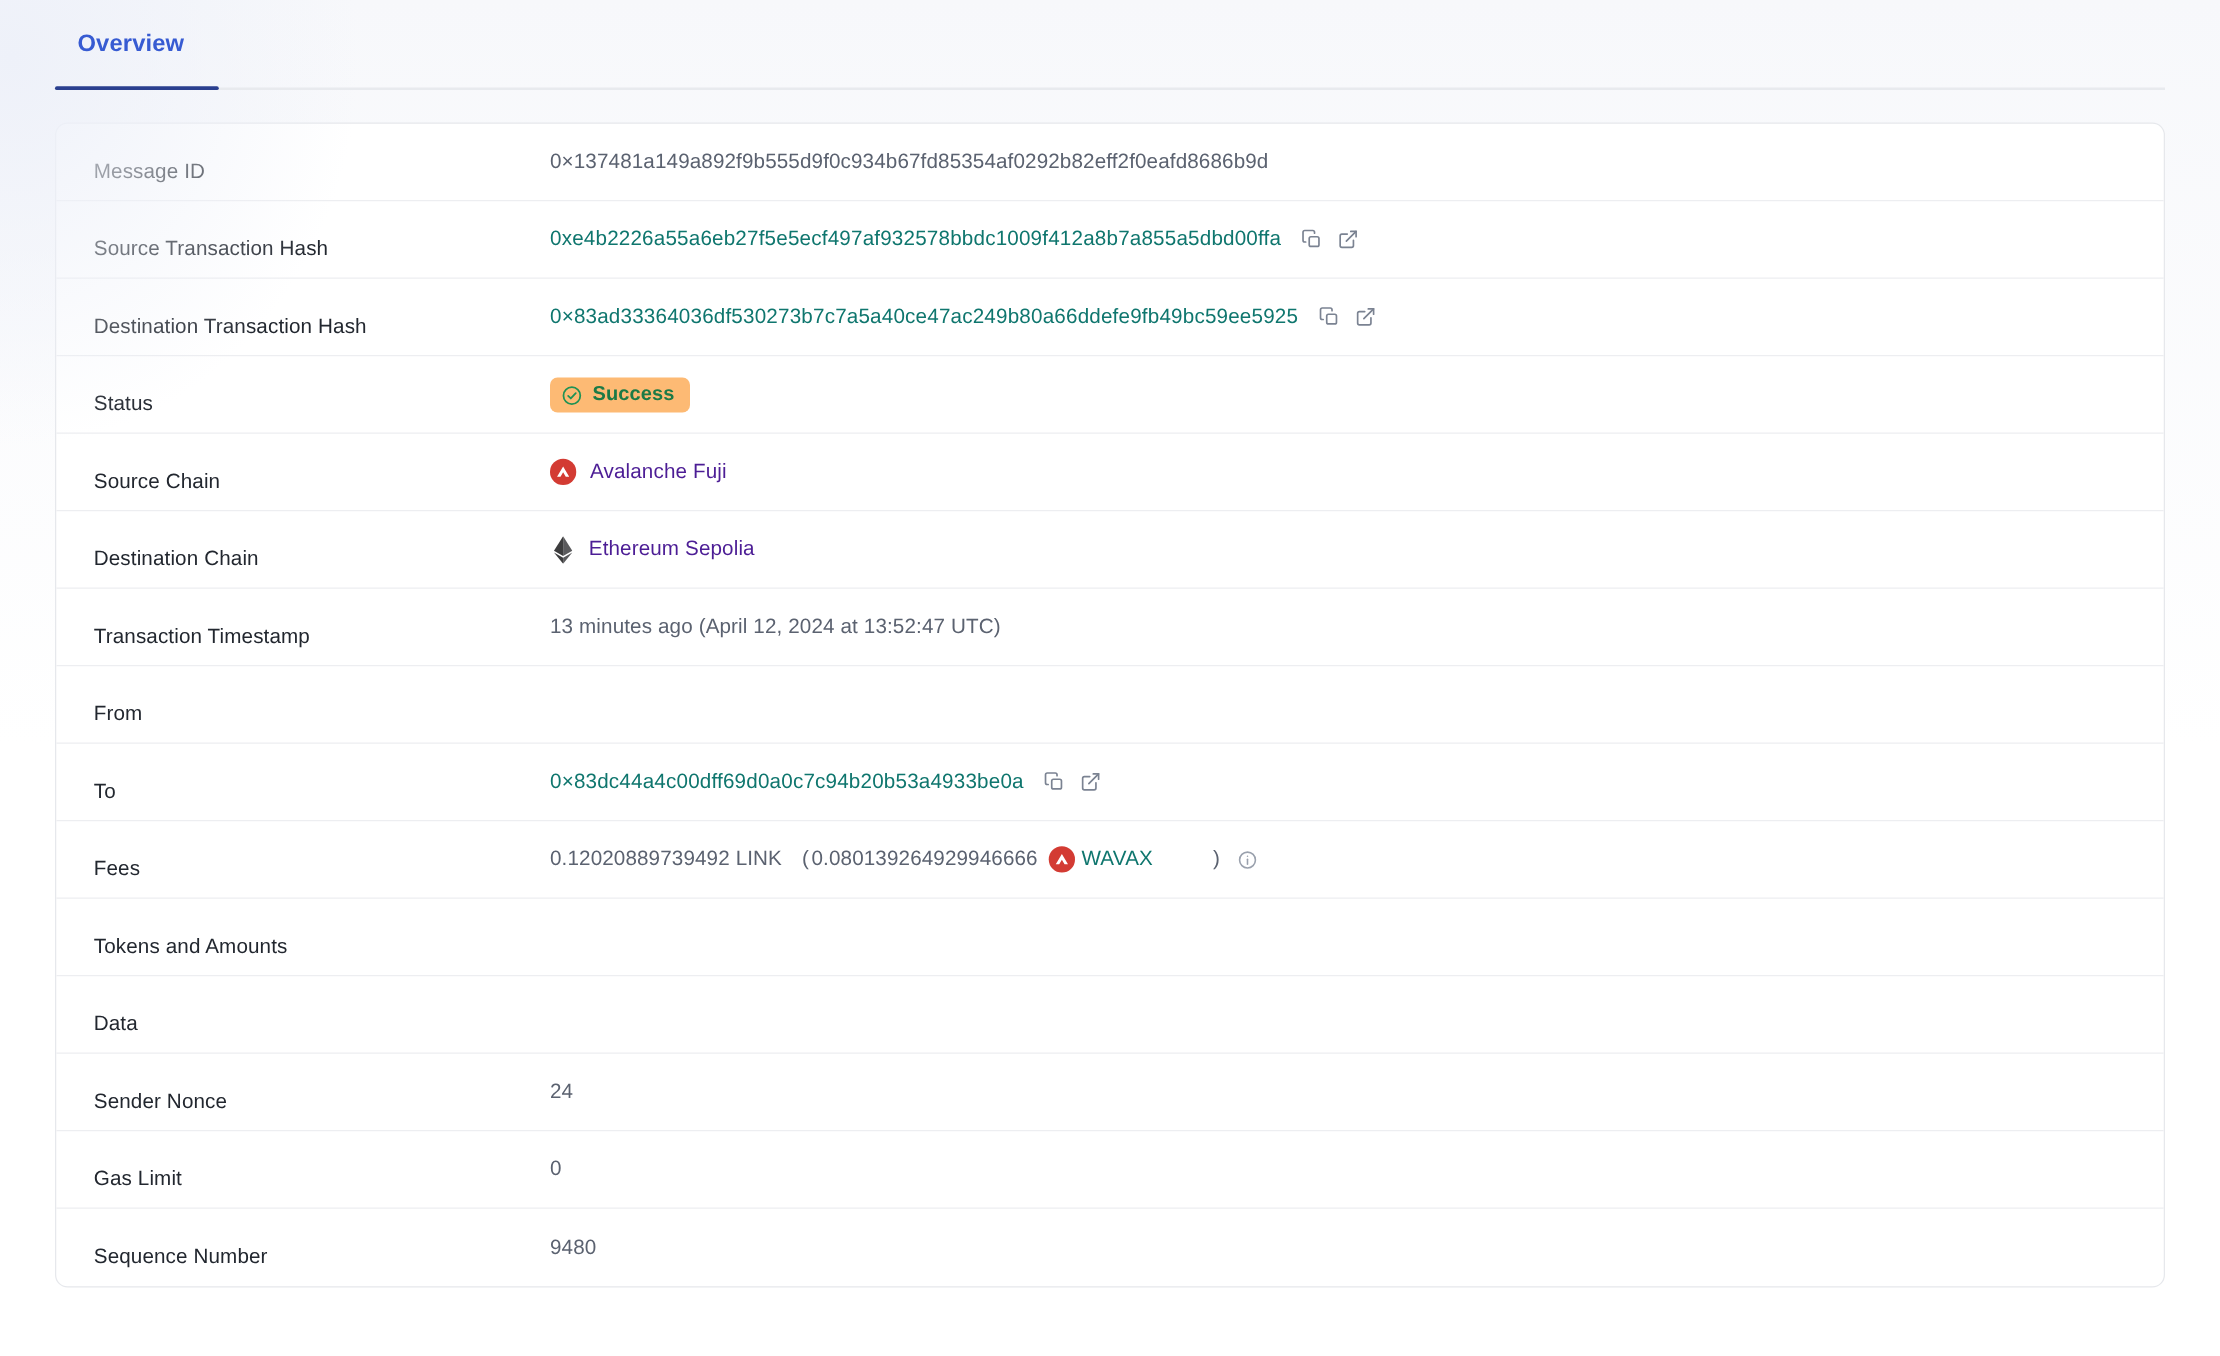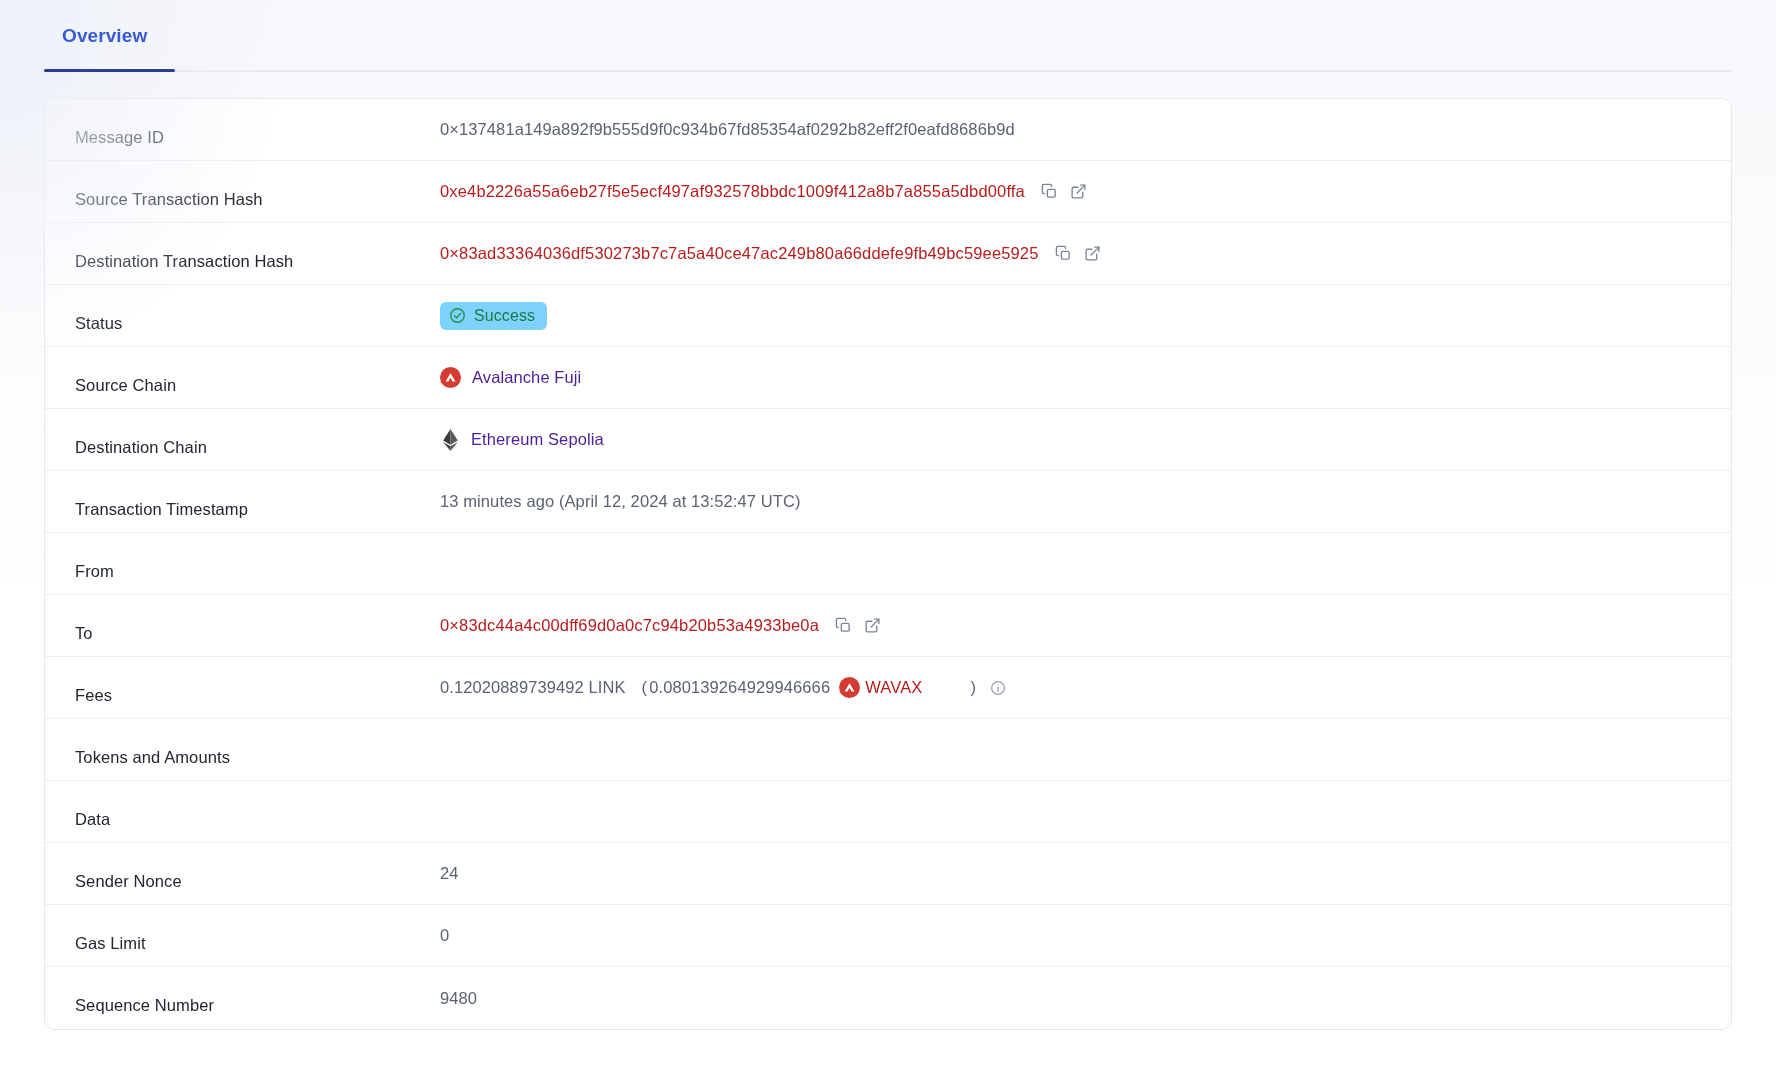--- a/index.html
+++ b/index.html
@@ -95,21 +95,21 @@
     gap: 9px;
     font-size: 16.5px;
     color: #5b6270;
     letter-spacing: .1px;
     min-height: 24px;
   }
 
   .mono-val { color: #5b6270; }
 
   a.hash-link, .link {
-    color: #b91c1c;
+    color: #0f766e;
     text-decoration: none;
     cursor: pointer;
     letter-spacing: .15px;
   }
 
   
   .icon-btn {
     display: inline-flex;
     align-items: center;
     justify-content: center;
@@ -118,28 +118,28 @@
     cursor: pointer;
     color: #7b8392;
     flex: 0 0 auto;
   }
   .icon-btn svg { display: block; }
   .icon-gap { margin-left: 6px; }
 
   
   .badge {
     display: inline-flex;
-    align-items: flex-start;
+    align-items: flex-end;
     gap: 8px;
-    background: #7dd3fc;
+    background: #fdba74;
     color: #1c7a46;
     border-radius: 6px;
     padding: 5px 12px 5px 9px;
     font-size: 16px;
-    font-weight: 400;
+    font-weight: 700;
   }
   .badge svg { display: block; }
 
   
   .chain-row { display: inline-flex; align-items: center; gap: 11px; }
   .chain-name { color: #4c1d95; font-size: 16.5px; }
 
   .avax-ico {
     width: 21px; height: 21px;
     border-radius: 50%;

